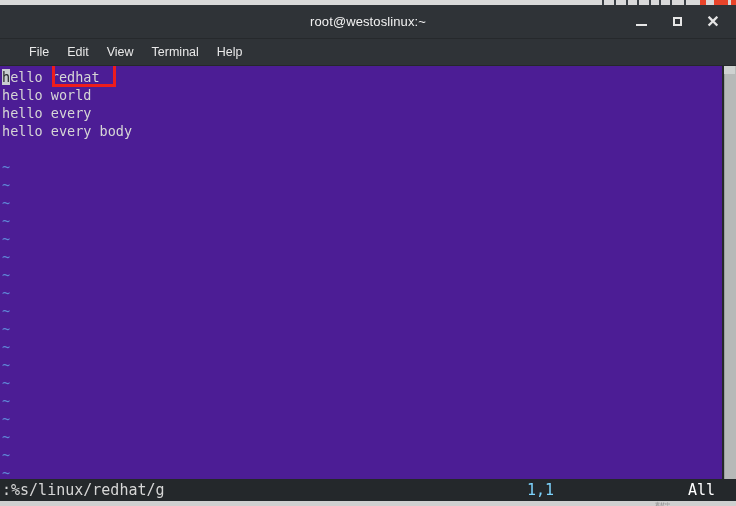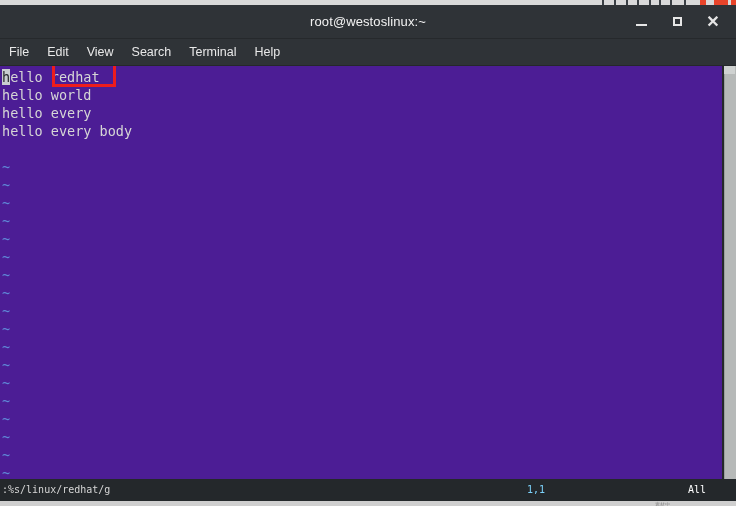--- a/index.html
+++ b/index.html
@@ -123,21 +123,21 @@
     font-weight: bold;
     color: #e6e6e6;
   }
 
   .menubar {
     height: 26px;
     min-height: 26px;
     background: #2f3337;
     display: flex;
     align-items: center;
-    padding-left: 0;
+    padding-left: 20px;
     border-bottom: 1px solid #25282b;
   }
   .menu-item {
     font-size: 12.5px;
     color: #e9e9e9;
     padding: 0 9px;
     line-height: 26px;
     cursor: default;
     font-family: "Liberation Sans", sans-serif;
   }
@@ -212,21 +212,21 @@
     background: #cfd2d1;
   }
 
   
   .statusline {
     position: relative;
     height: 22px;
     min-height: 22px;
     background: #24282b;
     font-family: "DejaVu Sans Mono", "Liberation Mono", monospace;
-    font-size: 10px;
+    font-size: 15px;
     line-height: 22px;
     color: #d6d6d6;
   }
   .cmdline {
     position: absolute;
     left: 2px;
     top: 0;
     white-space: pre;
   }
   .ruler-pos {
@@ -296,21 +296,20 @@
         <div class="win-btn">
           <span class="glyph-close">✕</span>
         </div>
       </div>
     </div>
 
     <div class="menubar">
       <div class="menu-item">File</div>
       <div class="menu-item">Edit</div>
       <div class="menu-item">View</div>
-      <div class="menu-item">Search</div>
       <div class="menu-item">Terminal</div>
       <div class="menu-item">Help</div>
     </div>
 
     <div class="term-wrap">
 
       <div class="term">
         <div class="line"><span class="cursor-cell">h</span><span>ello redhat</span></div>
         <div class="line">hello world</div>
         <div class="line">hello every</div>

